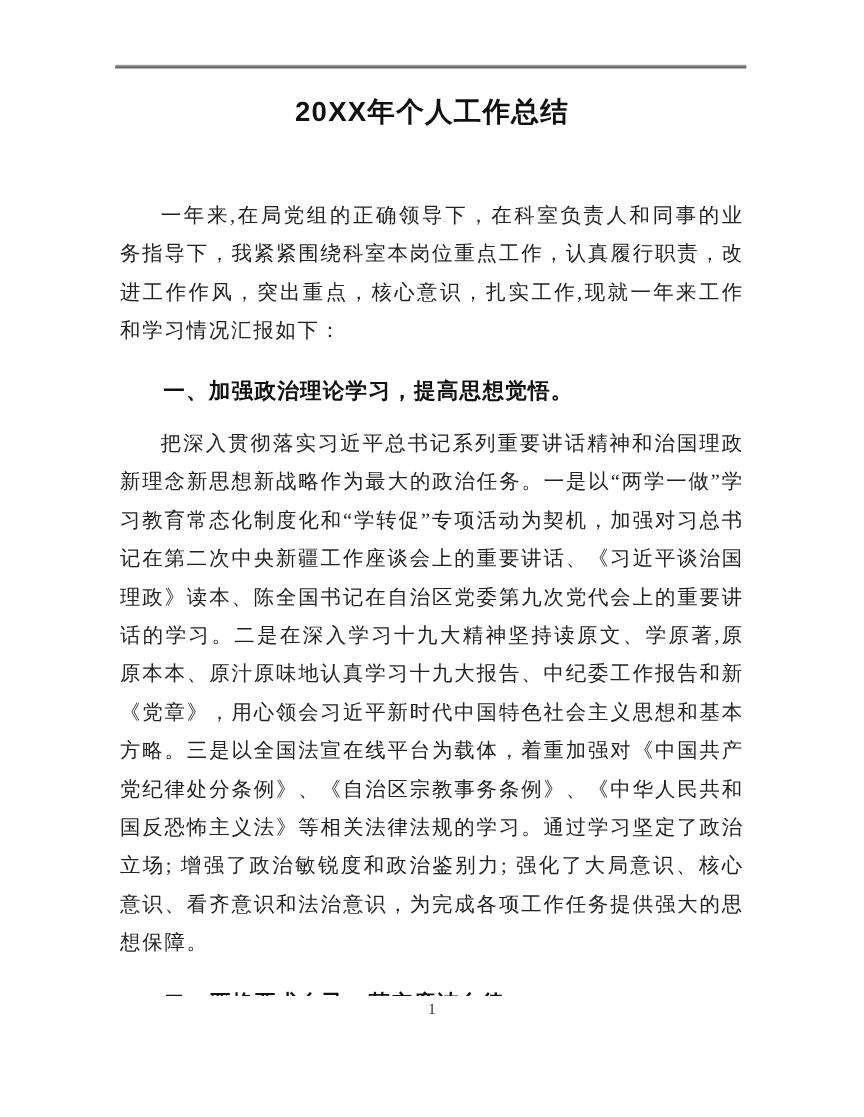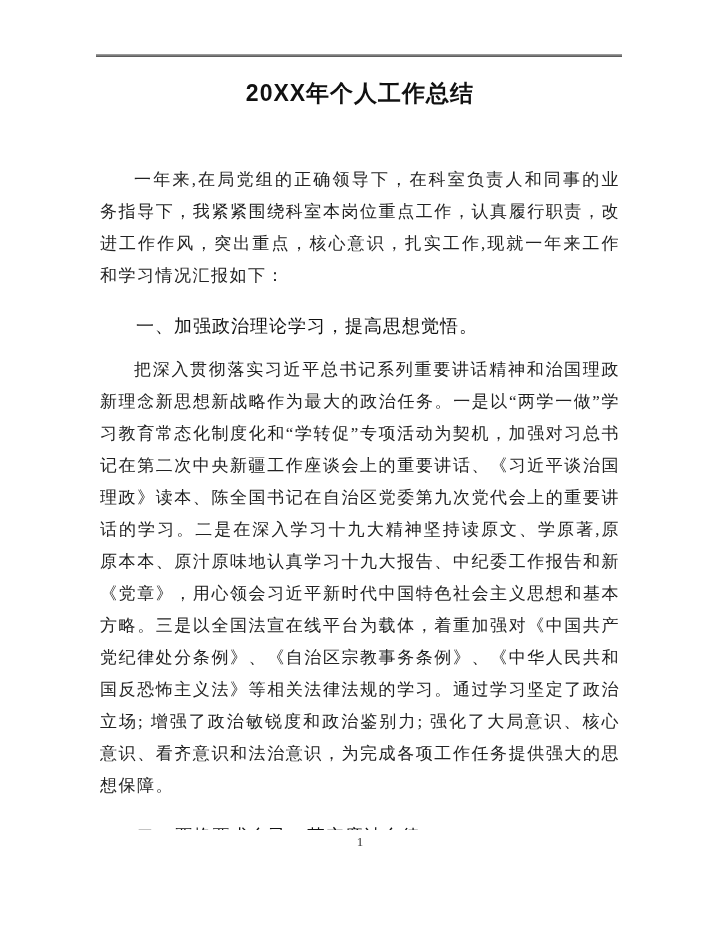--- a/index.html
+++ b/index.html
@@ -48,21 +48,21 @@
     font-size: 17px;
     line-height: 32px;
     letter-spacing: 1.5px;
     text-align: justify;
     text-indent: 2em;
     color: #222222;
   }
   .sec-heading {
     margin: 20px 0 14px 0;
     font-family: "Liberation Sans", sans-serif;
-    font-weight: normal;
+    font-weight: bold;
     font-size: 18px;
     line-height: 28px;
     letter-spacing: 1px;
     text-indent: 2em;
     color: #111111;
   }
   .footer {
     position: absolute;
     left: 0;
     right: 0;

